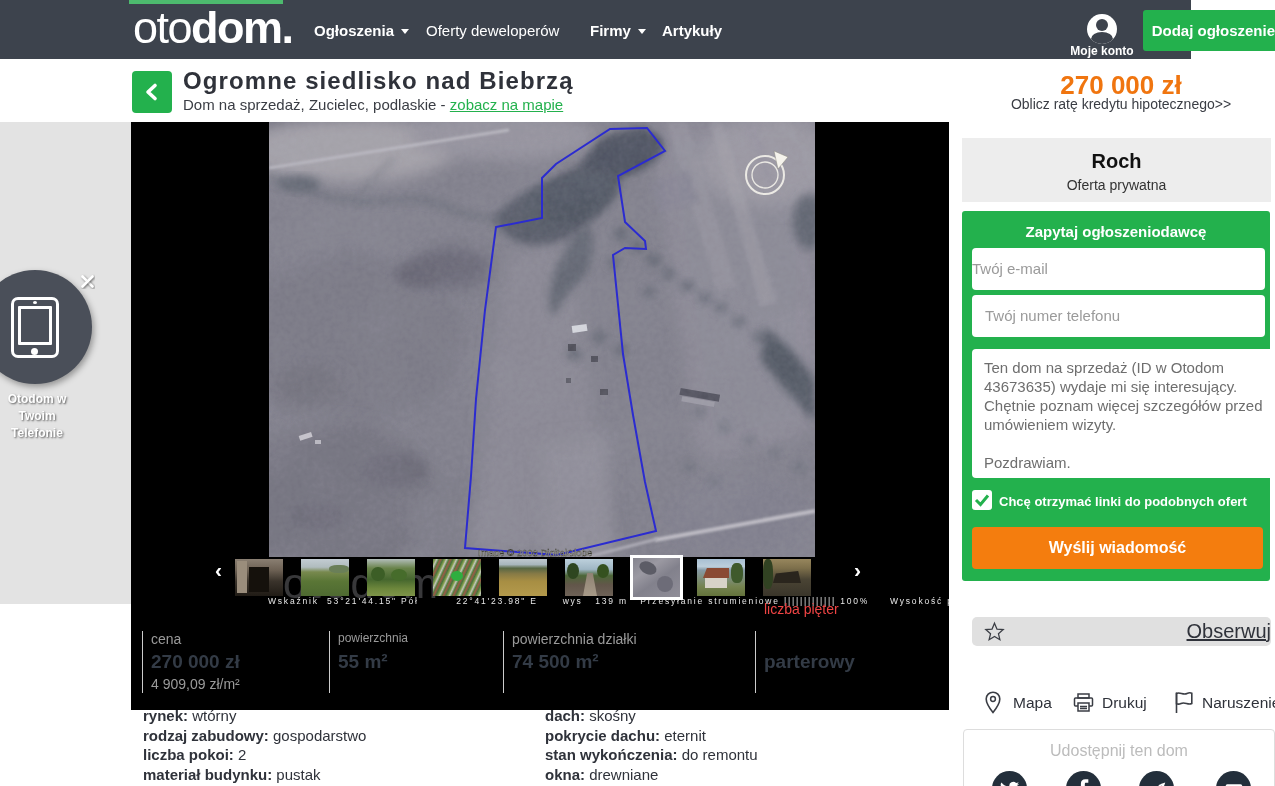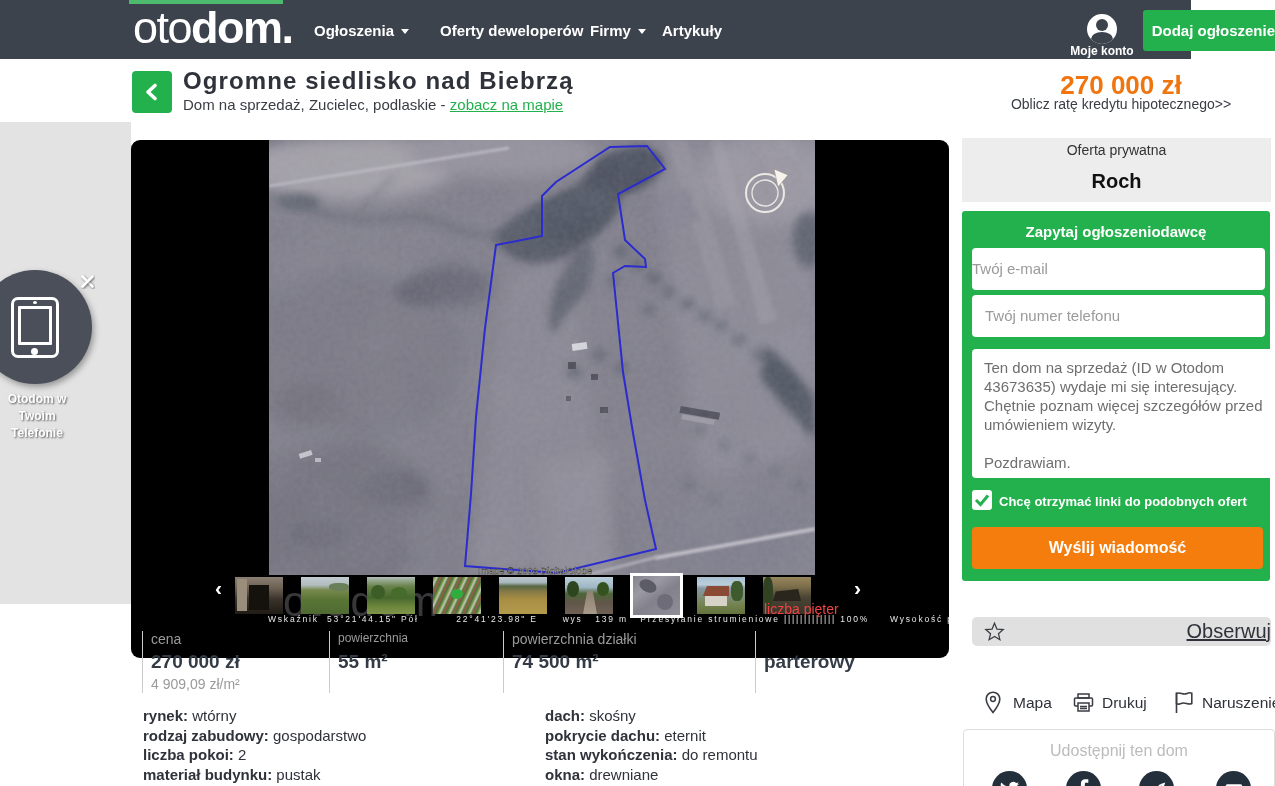--- a/index.html
+++ b/index.html
@@ -5,21 +5,21 @@
 html,body{width:1275px;height:786px;}
 body{font-family:"Liberation Sans",sans-serif;position:relative;overflow:hidden;background:#fff;}
 .abs{position:absolute;}
 </style></head>
 <body>
 
 <div class="abs" style="left:0;top:0;width:1191px;height:59px;background:#3d434d;">
   <div class="abs" style="left:129px;top:0;width:154px;height:4px;background:#4dba6e;"></div>
   <div class="abs" style="left:133px;top:2px;font-size:45px;line-height:52px;color:#fff;letter-spacing:-1.5px;"><span style="font-weight:400;">oto</span><span style="font-weight:700;">dom.</span></div>
   <div class="abs" style="left:314px;top:22px;font-size:15px;font-weight:700;color:#fff;">Ogłoszenia<span style="display:inline-block;width:0;height:0;border-left:4px solid transparent;border-right:4px solid transparent;border-top:5px solid #fff;margin-left:7px;vertical-align:2px;"></span></div>
-  <div class="abs" style="left:440px;top:22px;font-size:15px;font-weight:700;color:#fff;">Oferty deweloperów</div>
+  <div class="abs" style="left:426px;top:22px;font-size:15px;font-weight:400;color:#fff;">Oferty deweloperów</div>
   <div class="abs" style="left:590px;top:22px;font-size:15px;font-weight:700;color:#fff;">Firmy<span style="display:inline-block;width:0;height:0;border-left:4px solid transparent;border-right:4px solid transparent;border-top:5px solid #fff;margin-left:7px;vertical-align:2px;"></span></div>
   <div class="abs" style="left:662px;top:22px;font-size:15px;font-weight:700;color:#fff;">Artykuły</div>
 
   <div class="abs" style="left:1087px;top:14px;width:30px;height:30px;border-radius:50%;background:#fff;overflow:hidden;">
     <div class="abs" style="left:9px;top:5px;width:12px;height:12px;border-radius:50%;background:#3d434d;"></div>
     <div class="abs" style="left:4px;top:18px;width:22px;height:14px;border-radius:50%;background:#3d434d;"></div>
   </div>
   <div class="abs" style="left:1062px;top:44px;width:80px;text-align:center;font-size:12px;font-weight:700;color:#fff;">Moje konto</div>
   <div class="abs" style="left:1143px;top:10px;width:132px;height:41px;background:#23b14d;border-radius:3px 0 0 3px;color:#fff;font-size:15px;font-weight:700;text-align:right;line-height:41px;">Dodaj ogłoszenie</div>
 </div>
@@ -43,21 +43,21 @@
   <div class="abs" style="left:19px;top:1px;width:4px;height:3px;border-radius:50%;background:#fff;"></div>
 </div>
 <svg class="abs" style="left:80px;top:274px;" width="15" height="15" viewBox="0 0 15 15">
     <g stroke="#fff" stroke-width="2.6" stroke-linecap="round">
       <path d="M2.5 2.5 L12.5 12.5" style="filter:drop-shadow(1px 1px 1px rgba(0,0,0,0.5));"></path>
       <path d="M12.5 2.5 L2.5 12.5" style="filter:drop-shadow(1px 1px 1px rgba(0,0,0,0.5));"></path>
     </g>
   </svg>
 <div class="abs" style="left:-20px;top:391px;width:114px;text-align:center;font-size:12px;font-weight:700;color:#fff;line-height:17px;text-shadow:1px 1px 2px rgba(0,0,0,0.6);">Otodom w<br>Twoim<br>Telefonie</div>
 
-<div class="abs" style="left:131px;top:140px;width:818px;height:518px;background:#000;overflow:hidden;border-radius:9px;">
+<div class="abs" style="left:131px;top:122px;width:818px;height:588px;background:#000;overflow:hidden;">
 
   <svg class="abs" style="left:138px;top:0;" width="546" height="435" viewBox="0 0 546 435">
     <defs>
       <filter id="b8" x="-30%" y="-30%" width="160%" height="160%">
           <feGaussianBlur stdDeviation="8"></feGaussianBlur>
         </filter>
       <filter id="b4" x="-30%" y="-30%" width="160%" height="160%">
           <feGaussianBlur stdDeviation="4"></feGaussianBlur>
         </filter>
       <filter id="b2" x="-30%" y="-30%" width="160%" height="160%">
@@ -224,22 +224,22 @@
     <div class="abs" style="left:34px;top:4px;width:12px;height:20px;background:#3f5a2c;border-radius:40%;"></div>
   </div>
 
   <div class="abs" style="left:632px;top:437px;width:48px;height:37px;background:linear-gradient(180deg,#97865d 0%,#7d6f4b 25%,#4a4434 55%,#3a352a 100%);">
     <div class="abs" style="left:10px;top:12px;width:28px;height:12px;background:#2a251d;clip-path:polygon(0 100%,10% 20%,90% 0,100% 100%);"></div>
     <div class="abs" style="left:0;top:0;width:10px;height:30px;background:#314222;border-radius:40%;"></div>
   </div>
 </div>
 
 <div class="abs" style="left:962px;top:138px;width:309px;height:64px;background:#ededed;">
+  <div style="text-align:center;font-size:20px;font-weight:700;color:#111;padding-top:12px;">Roch</div>
   <div style="text-align:center;font-size:14px;color:#333;padding-top:4px;">Oferta prywatna</div>
-  <div style="text-align:center;font-size:20px;font-weight:700;color:#111;padding-top:12px;">Roch</div>
 </div>
 <div class="abs" style="left:962px;top:211px;width:308px;height:370px;background:#23b14d;border-radius:3px;">
   <div style="text-align:center;font-size:15px;font-weight:700;color:#fff;padding-top:12px;">Zapytaj ogłoszeniodawcę</div>
   <div class="abs" style="left:10px;top:37px;width:293px;height:42px;background:#fff;border-radius:4px;font-size:15px;color:#9a9a9a;line-height:42px;">Twój e-mail</div>
   <div class="abs" style="left:10px;top:84px;width:293px;height:42px;background:#fff;border-radius:4px;font-size:15px;color:#9a9a9a;line-height:42px;padding-left:13px;">Twój numer telefonu</div>
   <div class="abs" style="left:10px;top:138px;width:333px;height:129px;background:#fff;border-radius:4px;font-size:15px;color:#6e6e6e;line-height:19px;padding:9px 12px;white-space:nowrap;overflow:hidden;">Ten dom na sprzedaż (ID w Otodom<br>43673635) wydaje mi się interesujący.<br>Chętnie poznam więcej szczegółów przed<br>umówieniem wizyty.<br><br>Pozdrawiam.</div>
   <div class="abs" style="left:10px;top:279px;width:20px;height:20px;background:#fff;border-radius:3px;">
     <svg width="20" height="20" viewBox="0 0 20 20">
         <path d="M4 10 L8.5 14.5 L16 5.5" stroke="#23b14d" stroke-width="3" fill="none"></path>
       </svg>

